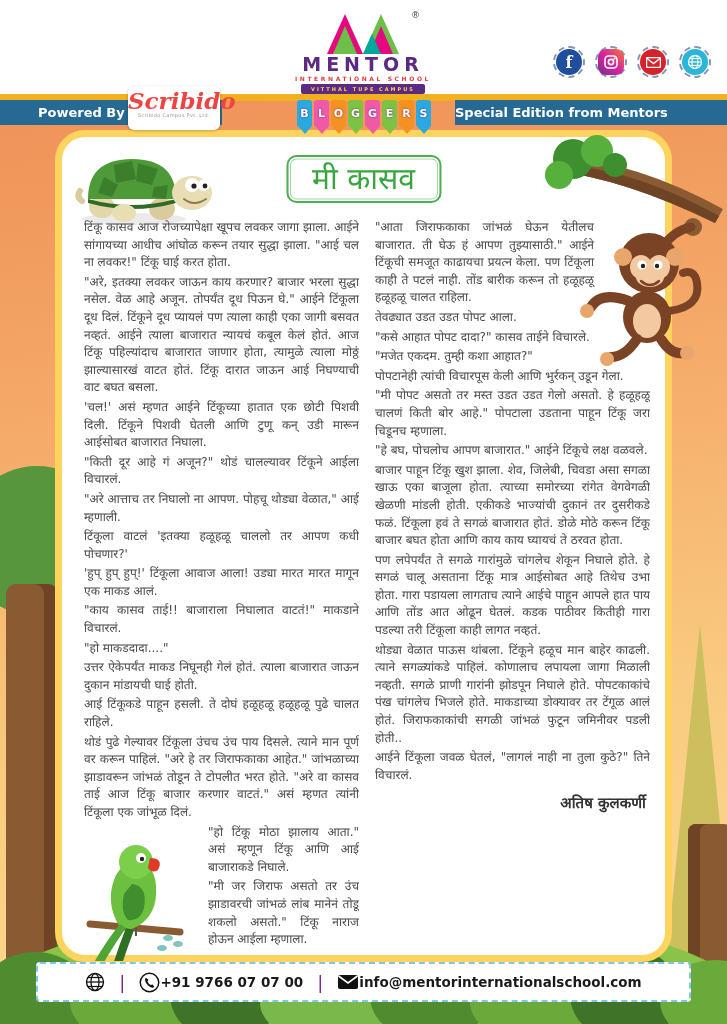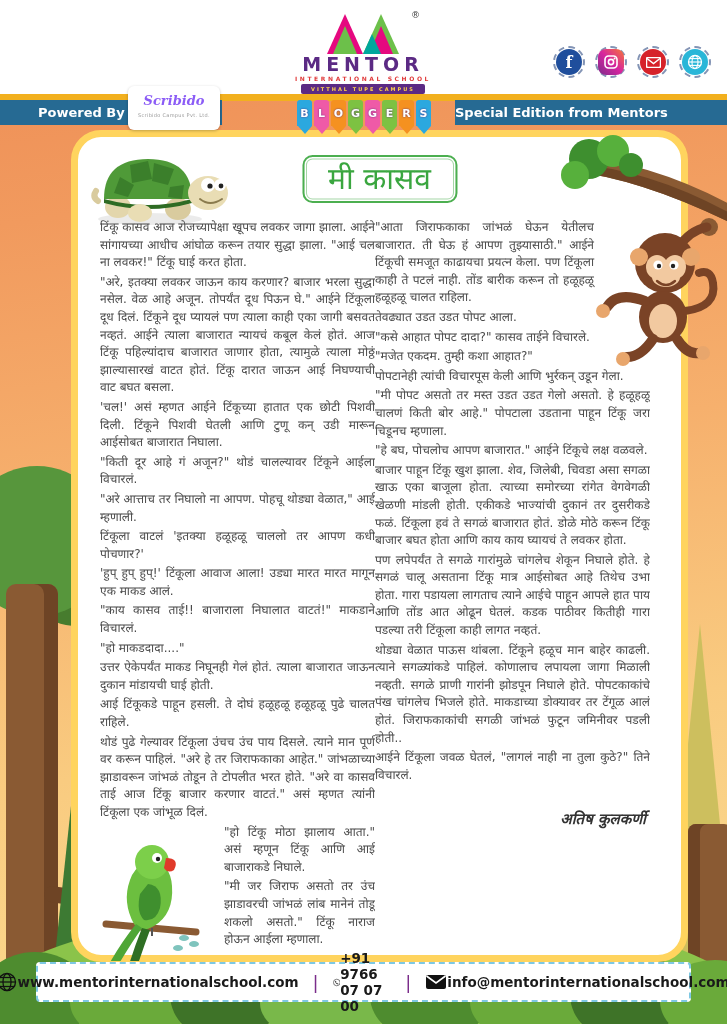--- a/index.html
+++ b/index.html
@@ -10,21 +10,21 @@
   
   #header{position:absolute;left:0;top:0;width:727px;height:95px;background:#ffffff;z-index:5;}
   #yellowstripe{position:absolute;left:0;top:94px;width:727px;height:7px;background:#f2b01e;z-index:5;}
   .ribbon{position:absolute;top:100px;height:25px;background:#266a93;color:#fff;z-index:6;
           display:flex;align-items:center;font-weight:bold;font-size:13px;}
   #ribbon-left{left:0;width:222px;padding-left:38px;}
   #ribbon-right{left:455px;width:272px;justify-content:flex-start;}
   #scribido{position:absolute;left:128px;top:86px;width:92px;height:44px;background:#fff;border-radius:6px;
             box-shadow:0 1px 3px rgba(0,0,0,.25);z-index:7;text-align:center;padding-top:4px;}
   #scribido .word{font-family:"DejaVu Serif","Liberation Serif",serif;font-style:italic;font-weight:bold;
-            font-size:13px;color:#8b5cf6;line-height:22px;}
+            font-size:23px;color:#ef4444;line-height:22px;}
   #scribido .sub{font-size:5px;color:#999;letter-spacing:.3px;}
   
   #badge{position:absolute;left:48px;top:40px;width:128px;height:44px;border:3px solid #17597f;border-radius:24px;
          background:#fff;display:flex;align-items:center;padding:0 8px 0 4px;gap:6px;}
   #badge .num{background:#17597f;color:#fff;font-weight:bold;font-size:19px;border-radius:50%/46%;
          width:52px;height:34px;display:flex;align-items:center;justify-content:center;}
   #badge .pg{color:#17597f;font-weight:bold;font-size:20px;}
   
   #logo{position:absolute;left:288px;top:12px;width:150px;text-align:center;z-index:7;}
   #logo .reg{position:absolute;right:18px;top:-2px;font-size:9px;color:#444;}
@@ -58,33 +58,33 @@
         box-shadow:40px 28px 0 -18px #477c2e,18px -20px 0 -30px #6fae4a;}
   .pineL{left:52px;bottom:40px;width:0;height:0;border-left:32px solid transparent;border-right:32px solid transparent;
         border-bottom:300px solid #3d7a33;}
   .pineL2{left:84px;bottom:30px;width:0;height:0;border-left:22px solid transparent;border-right:22px solid transparent;
         border-bottom:200px solid #2f5f28;}
   .trunkR{left:688px;bottom:0;width:44px;height:200px;background:#8a5a33;border-radius:8px 8px 0 0;
         box-shadow:inset 12px 0 0 #6e4425;}
   .pineR{left:666px;bottom:60px;width:0;height:0;border-left:34px solid transparent;border-right:34px solid transparent;
         border-bottom:340px solid #cdbf5e;}
   
-  #card{position:absolute;left:71px;top:130px;width:617px;height:832px;background:#fff;
+  #card{position:absolute;left:55px;top:130px;width:617px;height:832px;background:#fff;
         border:7px solid #ffd45e;border-radius:30px;z-index:2;}
   #title-box{position:absolute;left:50%;top:18px;transform:translateX(-50%);border:2px solid #4caf50;
         border-radius:10px;padding:3px 24px;box-shadow:inset 0 0 0 1.5px #fff,inset 0 0 0 2.5px #a5d6a7;}
   #title-box span{color:#3aa63f;font-size:30px;line-height:38px;}
   #turtle{position:absolute;left:12px;top:4px;}
   #monkeywrap{position:absolute;right:-62px;top:-6px;z-index:4;}
-  #columns{position:absolute;left:22px;top:82px;width:566px;height:742px;display:flex;gap:0;overflow:hidden;}
+  #columns{position:absolute;left:22px;top:82px;width:566px;height:742px;display:flex;gap:16px;overflow:hidden;}
   .col{width:275px;height:742px;overflow:hidden;}
   .para{margin:0 0 2px 0;font-size:12px;line-height:17.6px;color:#4a4a4a;text-align:justify;}
   #monkey-spacer{float:right;width:56px;height:140px;}
   #parrot-float{float:left;width:116px;height:142px;margin:4px 8px 0 0;}
-  #author{margin-top:24px;text-align:right;font-weight:bold;font-size:15px;color:#333;padding-right:4px;font-style:italic;}
+  #author{margin-top:8px;text-align:right;font-weight:bold;font-size:15px;color:#333;padding-right:4px;}
   
   #footerbar{position:absolute;left:36px;top:962px;width:655px;height:40px;background:#fff;z-index:6;
         border:2px dashed #7ec8e3;border-radius:4px;display:flex;align-items:center;justify-content:center;gap:14px;}
   #footerbar .item{display:flex;align-items:center;font-size:13.5px;font-weight:bold;color:#1a1a1a;}
   #footerbar .sep{color:#7b2d8b;font-size:18px;font-weight:normal;}
   
   #tri{display:block;margin:0 auto;}
 </style>
 </head>
 <body>
@@ -285,40 +285,39 @@
       <div class="col">
         <div id="monkey-spacer"></div>
         <div>
             <p class="para">"आता जिराफकाका जांभळं घेऊन येतीलच बाजारात. ती घेऊ हं आपण तुझ्यासाठी." आईने टिंकूची समजूत काढायचा प्रयत्न केला. पण टिंकूला काही ते पटलं नाही. तोंड बारीक करून तो हळूहळू हळूहळू चालत राहिला.</p>
             <p class="para">तेवढ्यात उडत उडत पोपट आला.</p>
             <p class="para">"कसे आहात पोपट दादा?" कासव ताईने विचारले.</p>
             <p class="para">"मजेत एकदम. तुम्ही कशा आहात?"</p>
             <p class="para">पोपटानेही त्यांची विचारपूस केली आणि भुर्रकन् उडून गेला.</p>
             <p class="para">"मी पोपट असतो तर मस्त उडत उडत गेलो असतो. हे हळूहळू चालणं किती बोर आहे." पोपटाला उडताना पाहून टिंकू जरा चिडूनच म्हणाला.</p>
             <p class="para">"हे बघ, पोचलोच आपण बाजारात." आईने टिंकूचे लक्ष वळवले.</p>
-            <p class="para">बाजार पाहून टिंकू खुश झाला. शेव, जिलेबी, चिवडा असा सगळा खाऊ एका बाजूला होता. त्याच्या समोरच्या रांगेत वेगवेगळी खेळणी मांडली होती. एकीकडे भाज्यांची दुकानं तर दुसरीकडे फळं. टिंकूला हवं ते सगळं बाजारात होतं. डोळे मोठे करून टिंकू बाजार बघत होता आणि काय काय घ्यायचं ते लवकर होता.</p>
+            <p class="para">बाजार पाहून टिंकू खुश झाला. शेव, जिलेबी, चिवडा असा सगळा खाऊ एका बाजूला होता. त्याच्या समोरच्या रांगेत वेगवेगळी खेळणी मांडली होती. एकीकडे भाज्यांची दुकानं तर दुसरीकडे फळं. टिंकूला हवं ते सगळं बाजारात होतं. डोळे मोठे करून टिंकू बाजार बघत होता आणि काय काय घ्यायचं ते ठरवत होता.</p>
             <p class="para">पण लपेपर्यंत ते सगळे गारांमुळे चांगलेच शेकून निघाले होते. हे सगळं चालू असताना टिंकू मात्र आईसोबत आहे तिथेच उभा होता. गारा पडायला लागताच त्याने आईचे पाहून आपले हात पाय आणि तोंड आत ओढून घेतलं. कडक पाठीवर कितीही गारा पडल्या तरी टिंकूला काही लागत नव्हतं.</p>
             <p class="para">थोड्या वेळात पाऊस थांबला. टिंकूने हळूच मान बाहेर काढली. त्याने सगळ्यांकडे पाहिलं. कोणालाच लपायला जागा मिळाली नव्हती. सगळे प्राणी गारांनी झोडपून निघाले होते. पोपटकाकांचे पंख चांगलेच भिजले होते. माकडाच्या डोक्यावर तर टेंगूळ आलं होतं. जिराफकाकांची सगळी जांभळं फुटून जमिनीवर पडली होती..</p>
             <p class="para">आईने टिंकूला जवळ घेतलं, "लागलं नाही ना तुला कुठे?" तिने विचारलं.</p>
           </div>
         <div id="author">अतिष कुलकर्णी</div>
       </div>
     </div>
   </div>
 
   <div id="footerbar">
     <span class="item">
       <svg width="20" height="20" viewBox="0 0 16 16">
           <circle cx="8" cy="8" r="6.8" fill="none" stroke="#111" stroke-width="1.1"></circle>
           <ellipse cx="8" cy="8" rx="3.2" ry="6.8" fill="none" stroke="#111" stroke-width="1"></ellipse>
           <line x1="1.2" y1="8" x2="14.8" y2="8" stroke="#111" stroke-width="1"></line>
           <line x1="2.2" y1="4.4" x2="13.8" y2="4.4" stroke="#111" stroke-width="1"></line>
           <line x1="2.2" y1="11.6" x2="13.8" y2="11.6" stroke="#111" stroke-width="1"></line>
         </svg>
-      <span>www.mentorinternationalschool.com</span>
     </span>
     <span class="sep">|</span>
     <span class="item">
       <svg width="21" height="21" viewBox="0 0 20 20">
           <circle cx="10" cy="10" r="8.8" fill="none" stroke="#111" stroke-width="1.4"></circle>
           <path d="M6.5 5.5 Q5 7 6.5 10 Q8 13 11 14.5 Q13.5 15.5 14.5 14 L13 11.8 L11.2 12.4 Q9 11.2 8 9 L9 7.4 Z" fill="#111"></path>
         </svg>
       <span>+91 9766 07 07 00</span>
     </span>
     <span class="sep">|</span>

